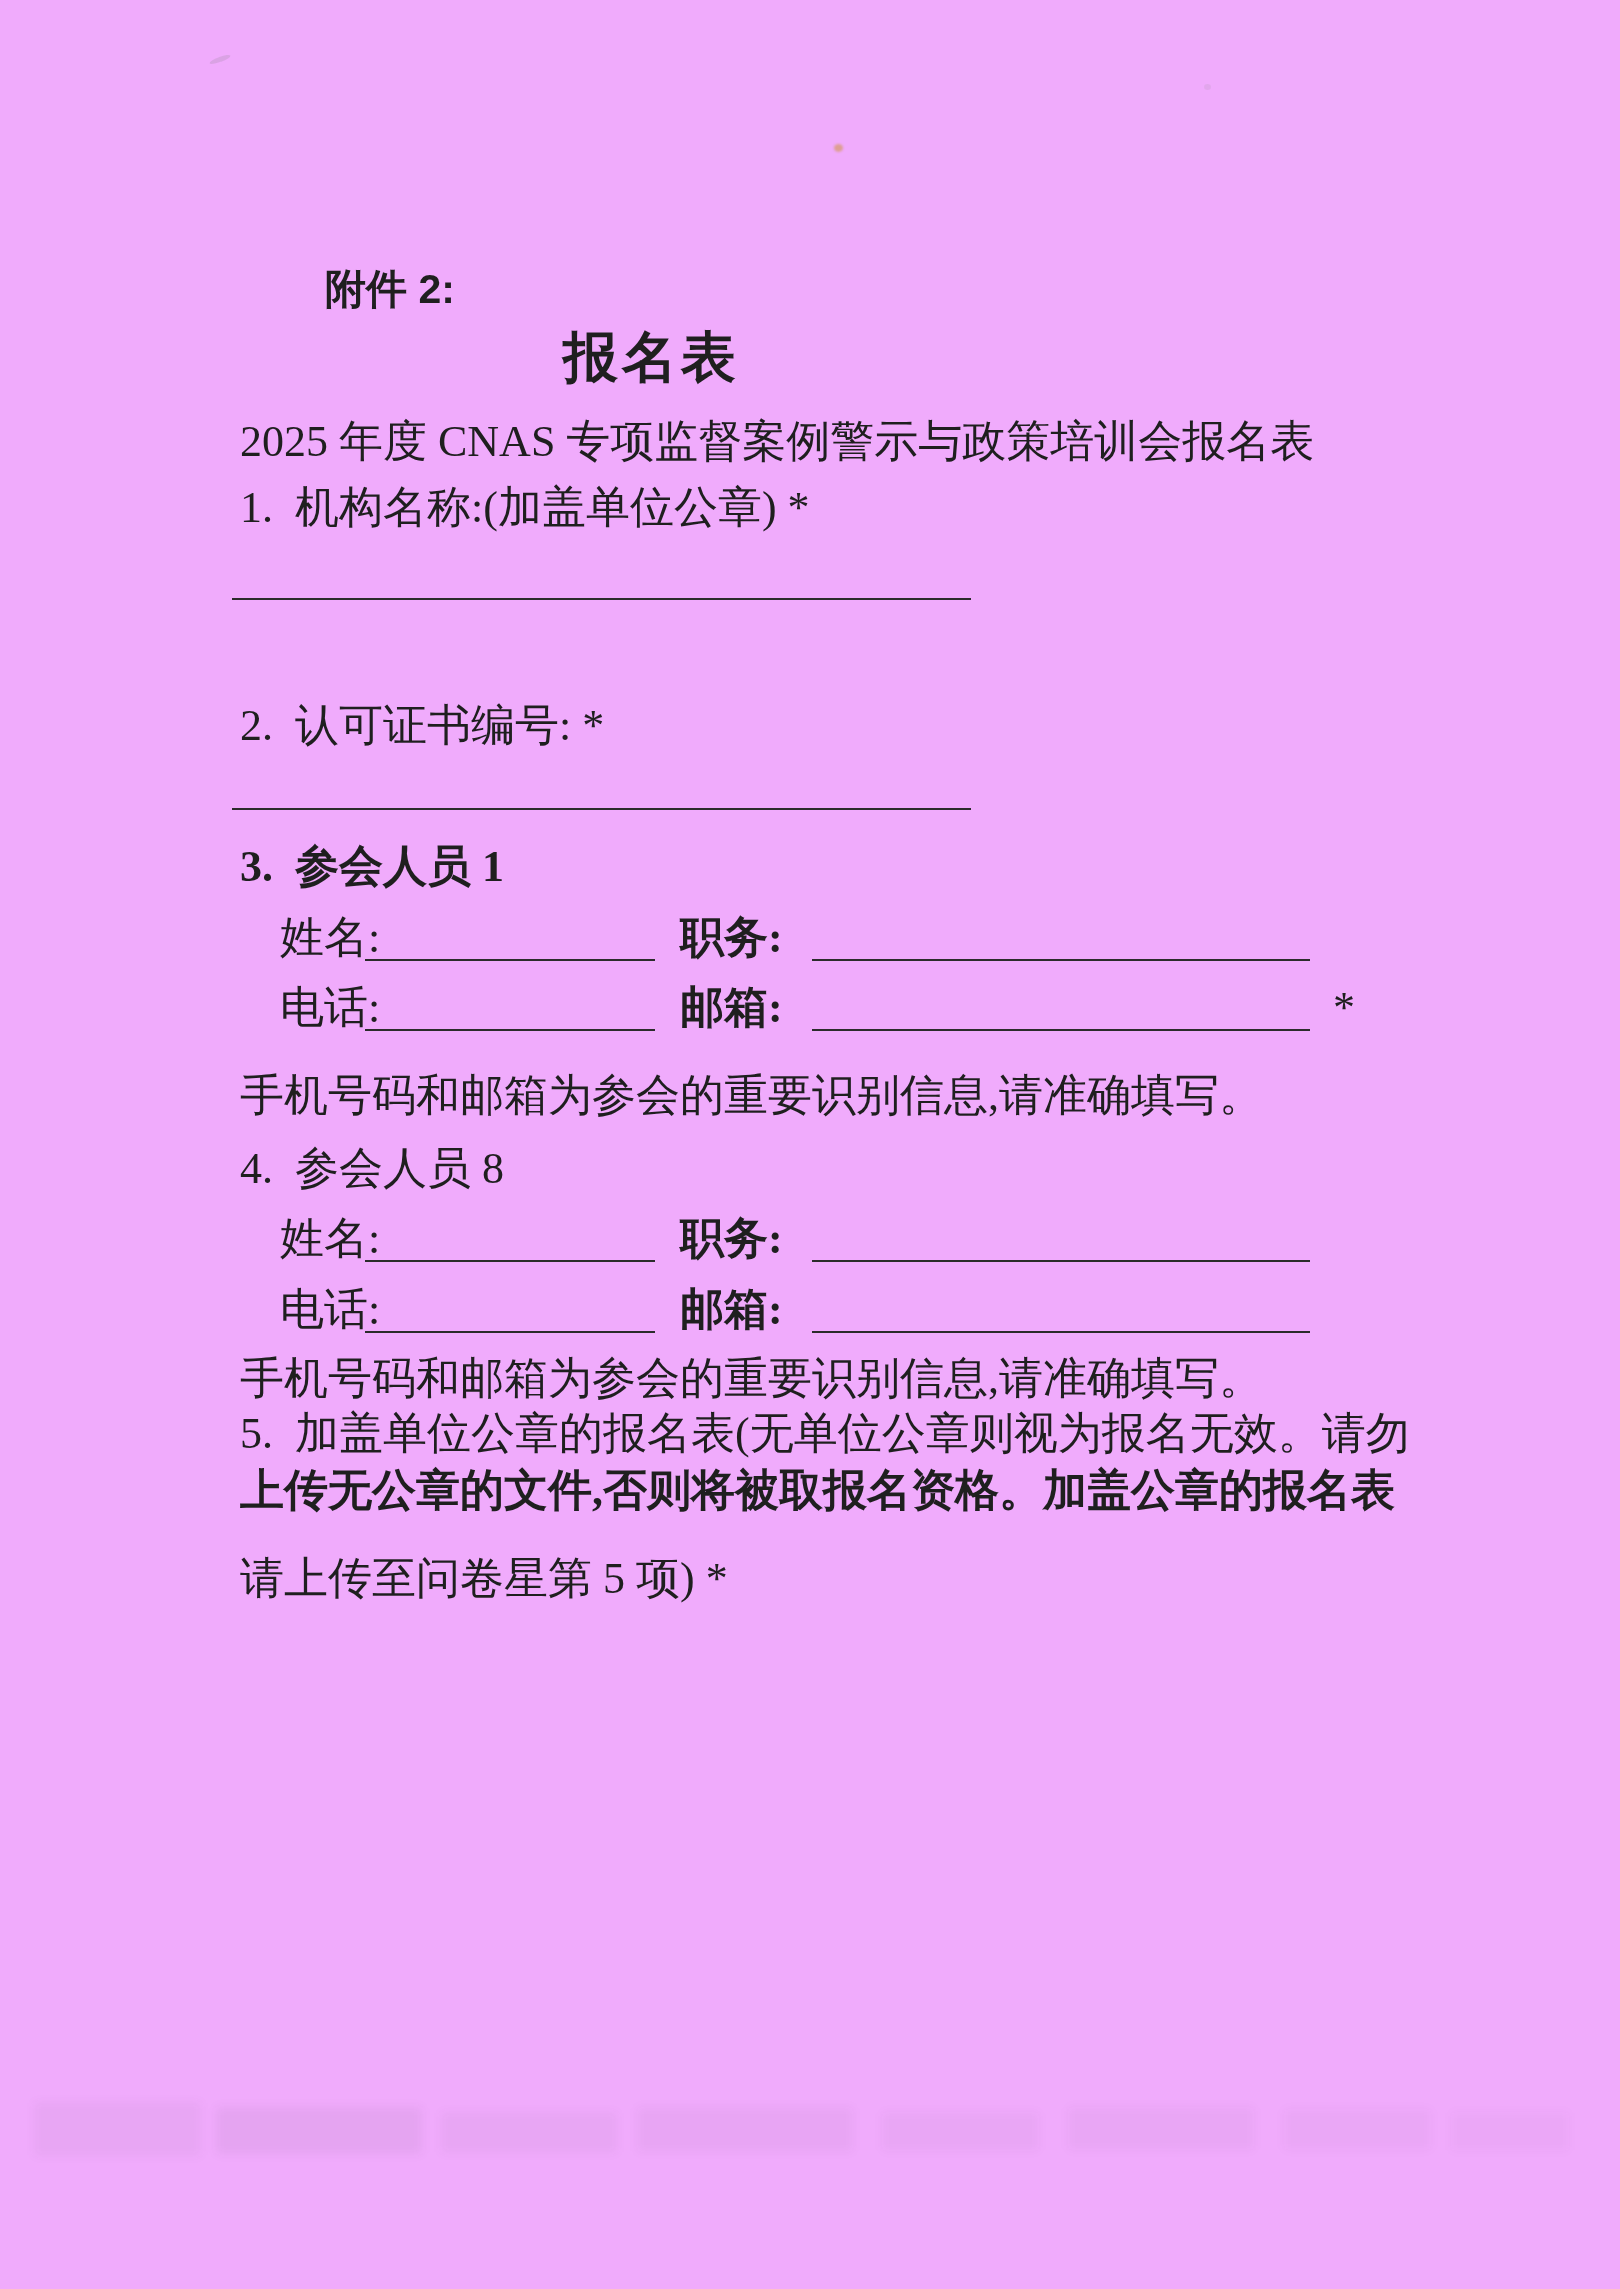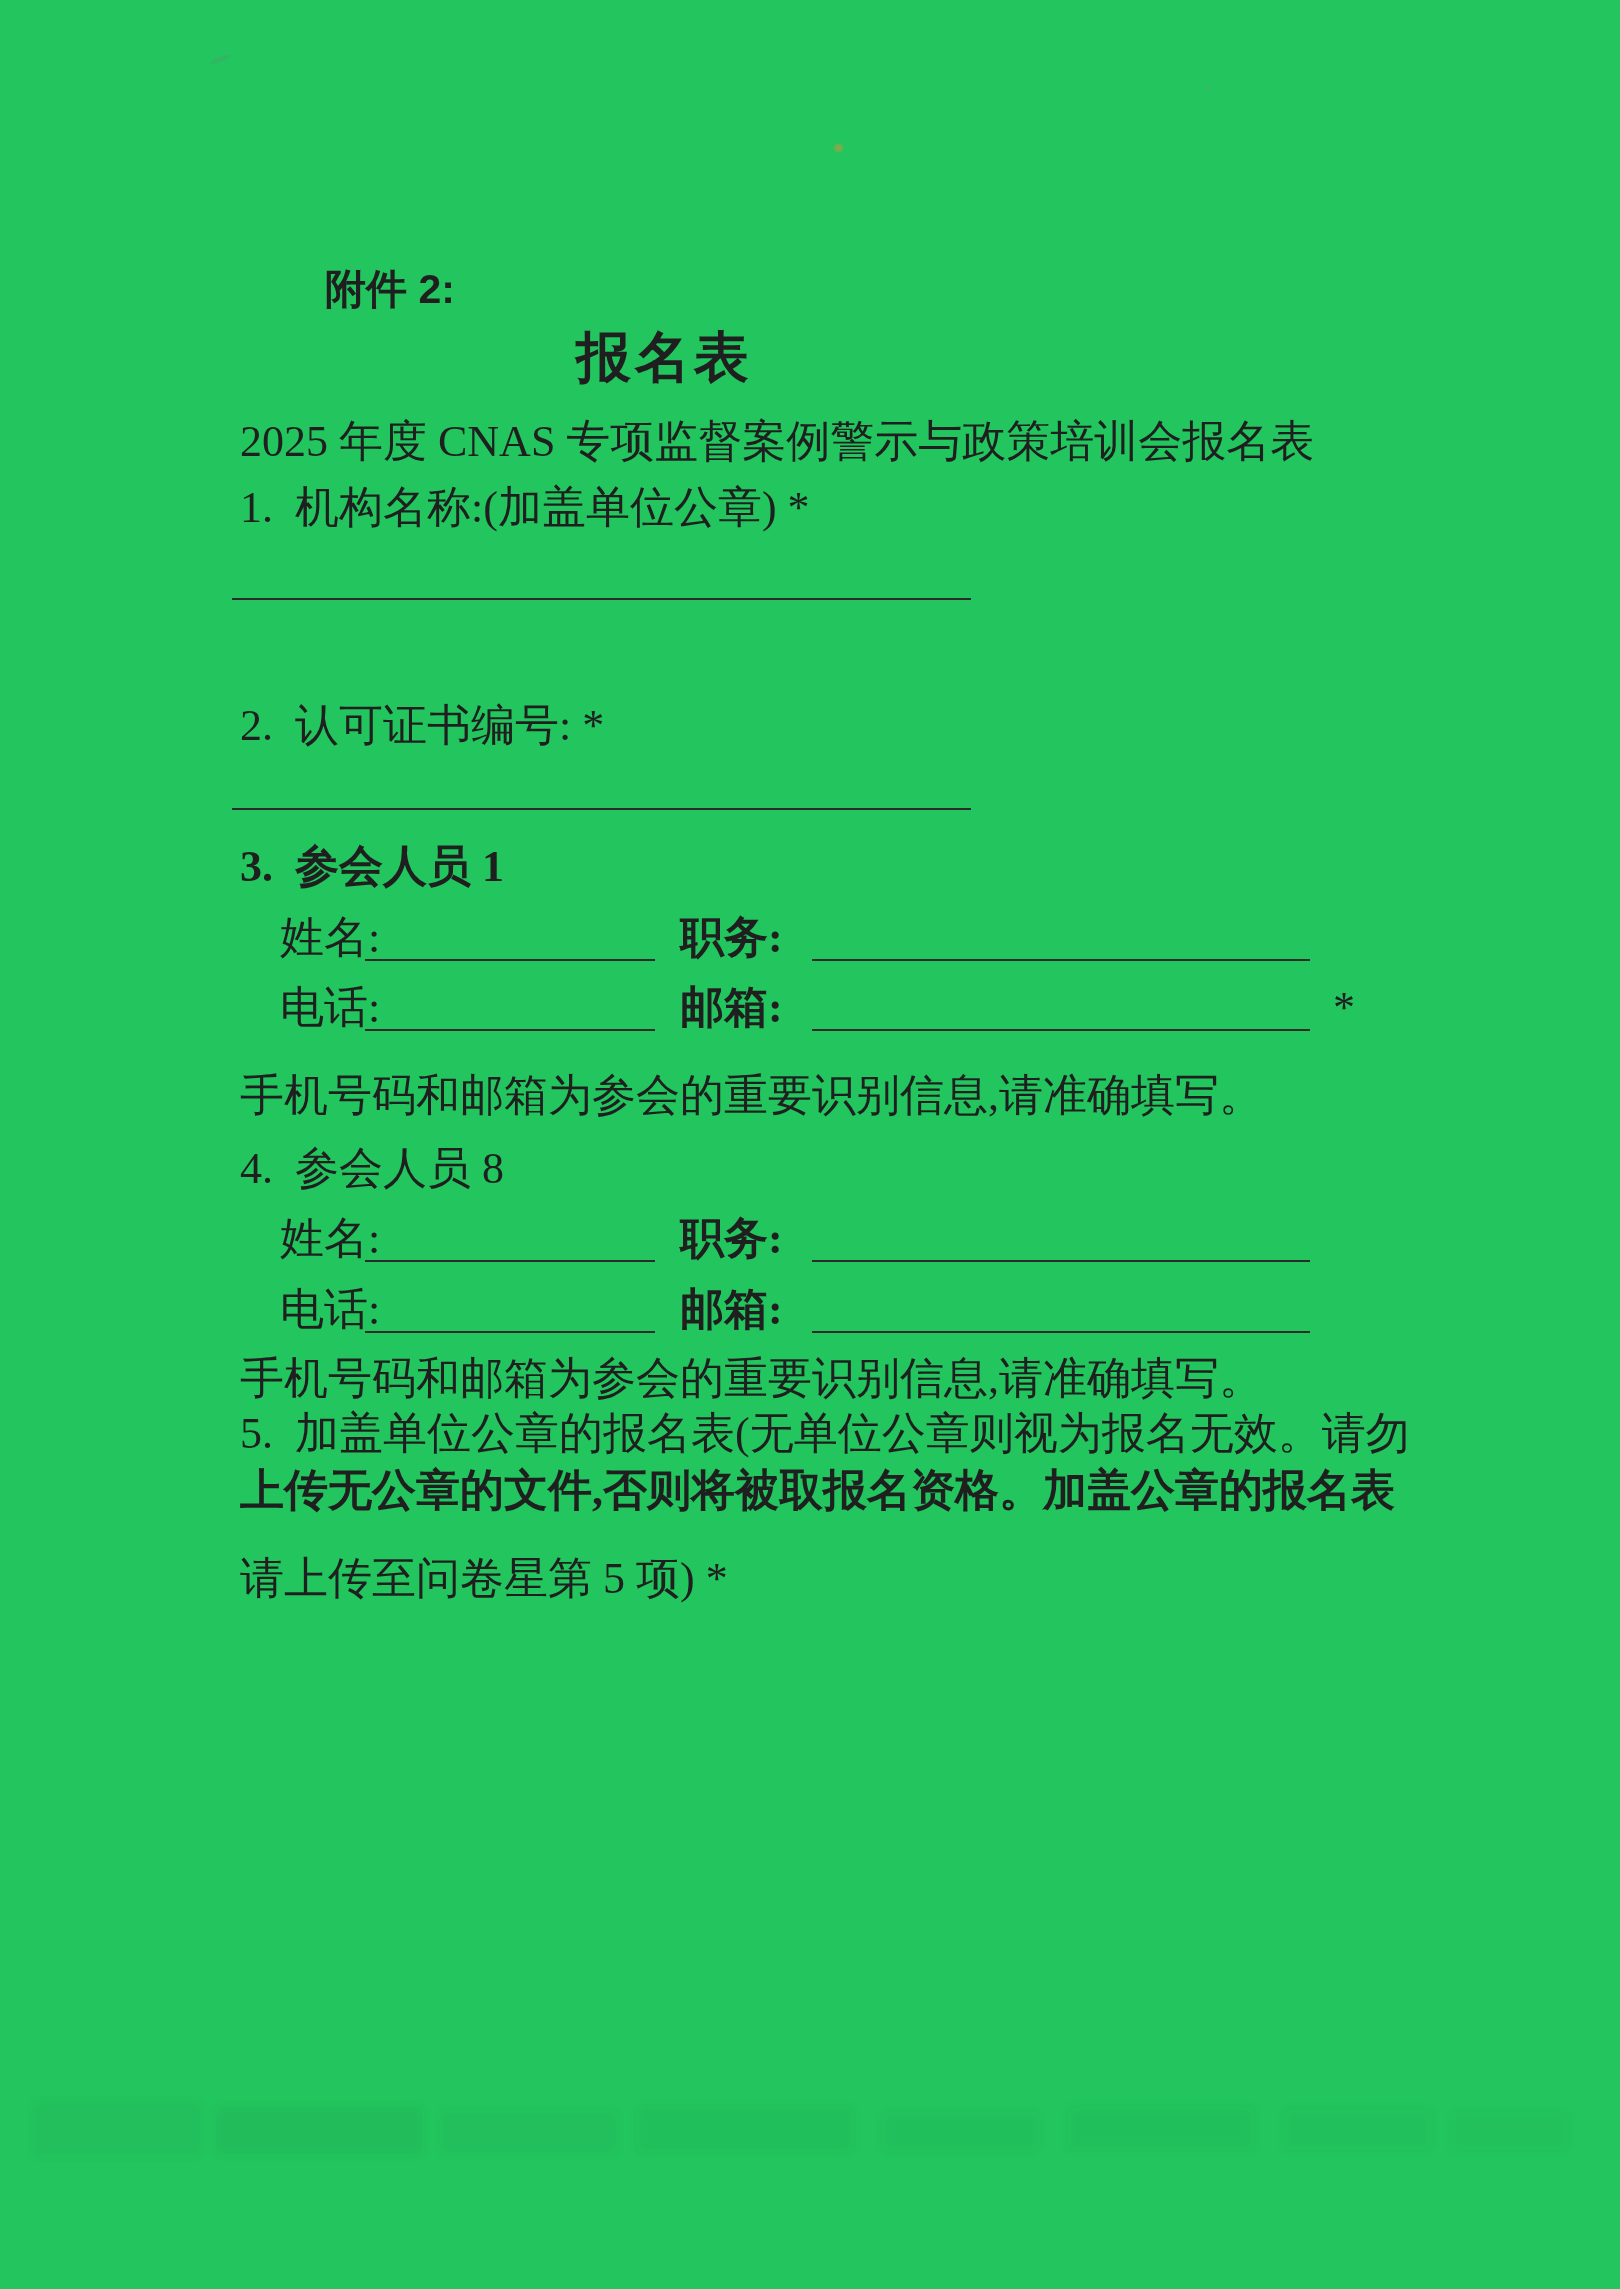--- a/index.html
+++ b/index.html
@@ -4,39 +4,38 @@
 <style>
   html, body {
     margin: 0;
     padding: 0;
     background: #e8e8e8;
   }
   .page {
     position: relative;
     width: 1620px;
     height: 2290px;
-    background: #22c55e;
+    background: #f0abfc;
     overflow: hidden;
     font-family: "Liberation Serif", "DejaVu Serif", serif;
     color: #1f1f1f;
   }
   .abs { position: absolute; white-space: pre; }
   .heading {
     font-family: "Liberation Sans", "DejaVu Sans", sans-serif;
     font-weight: bold;
   }
   .attachment {
     left: 325px; top: 267px;
     font-size: 41px; line-height: 1.1;
   }
   .doc-title {
     left: 563px; top: 327px;
     font-size: 55px; line-height: 1.1;
     letter-spacing: 3.9px;
-    margin-left: 13px;
   }
   .bodyline {
     font-size: 44px; line-height: 1.25;
     left: 240px;
   }
   .subtitle      { top: 414px; }
   .item1         { top: 480px; }
   .item2         { top: 698px; }
   .sec3-head     { top: 839px; font-weight: bold; }
   .row3a         { top: 910px; }

